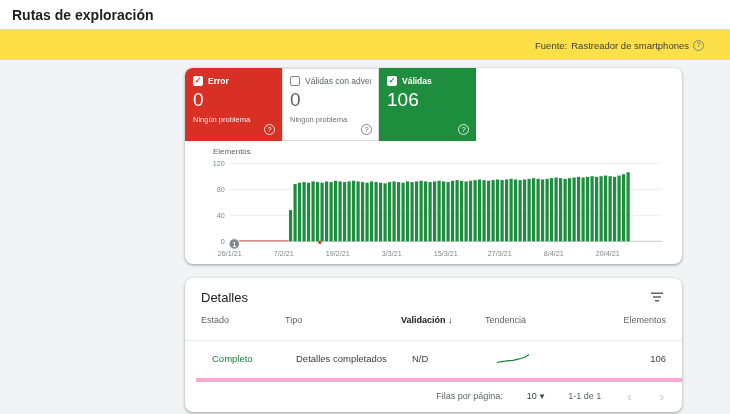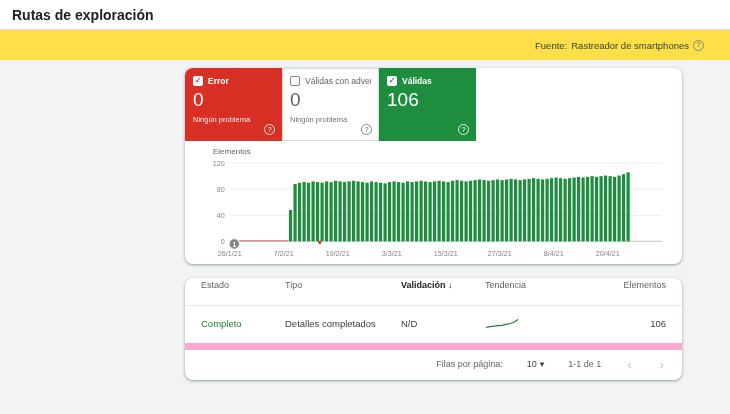--- a/index.html
+++ b/index.html
@@ -58,21 +58,21 @@
   
   .details { margin-top:14px; }
   .details-head { display:flex; justify-content:space-between; align-items:center; padding:12px 16px 8px; }
   .details-head h2 { font-size:13px; font-weight:normal; color:#202124; }
   .filter-btn { cursor:pointer; display:inline-flex; padding:2px; }
   .trow { display:grid; grid-template-columns:84px 116px 84px 1fr 64px; align-items:center; padding:0 16px; }
   .thead { color:#5f6368; font-size:9px; padding-top:2px; padding-bottom:15px; border-bottom:1px solid #e8eaed; }
   .thead span { cursor:pointer; }
   .sorted { color:#202124; font-weight:bold; }
   .sort-arrow { font-weight:bold; font-size:9px; }
-  .tbody-row { font-size:9.5px; color:#3c4043; padding-top:11px; padding-bottom:12px; border-bottom:7px solid #f9a8d4; cursor:pointer; }
+  .tbody-row { font-size:9.5px; color:#3c4043; padding-top:11px; padding-bottom:12px; border-bottom:4px solid #f9a8d4; cursor:pointer;margin-left:11px; }
   .link { color:#188038; }
   .col-right { text-align:right; }
   .pager { display:flex; justify-content:flex-end; align-items:center; gap:24px;
     padding:8px 16px 9px; font-size:9px; color:#5f6368; }
   .pager .pp { display:inline-flex; align-items:flex-start; gap:3px; cursor:pointer; color:#3c4043; }
   .pager .nav { color:#c4c7c5; font-size:13px; line-height:1; cursor:pointer; padding:0 2px; }
 </style>
 </head>
 <body>
 
@@ -232,20 +232,28 @@
             <text x="343" y="96" text-anchor="middle" font-size="7" fill="#80868b">8/4/21</text>
             <text x="395.5" y="96" text-anchor="middle" font-size="7" fill="#80868b">20/4/21</text>
             <circle cx="115.5" cy="83" r="1.5" fill="#d93025"></circle>
             <circle cx="32.375" cy="84.5" r="5.2" fill="#80868b" stroke="#f1f3f4" stroke-width="1.2"></circle>
             <text x="32.375" y="87.1" text-anchor="middle" font-size="6.5" fill="#ffffff" font-weight="bold">1</text>
           </svg>
       </div>
     </section>
 
     <section class="card details">
+      <div class="details-head">
+        <h2>Detalles</h2>
+        <span class="filter-btn">
+          <svg width="14" height="10" viewBox="0 0 14 10">
+              <path d="M1 1.2h12M3 5h8M5 8.8h4" stroke="#5f6368" stroke-width="1.4" fill="none"></path>
+            </svg>
+        </span>
+      </div>
 
       <div class="trow thead">
         <span>Estado</span>
         <span>Tipo</span>
         <span class="sorted"><span>Validación</span> <span class="sort-arrow">↓</span></span>
         <span>Tendencia</span>
         <span class="col-right">Elementos</span>
       </div>
 
       <div class="trow tbody-row">

